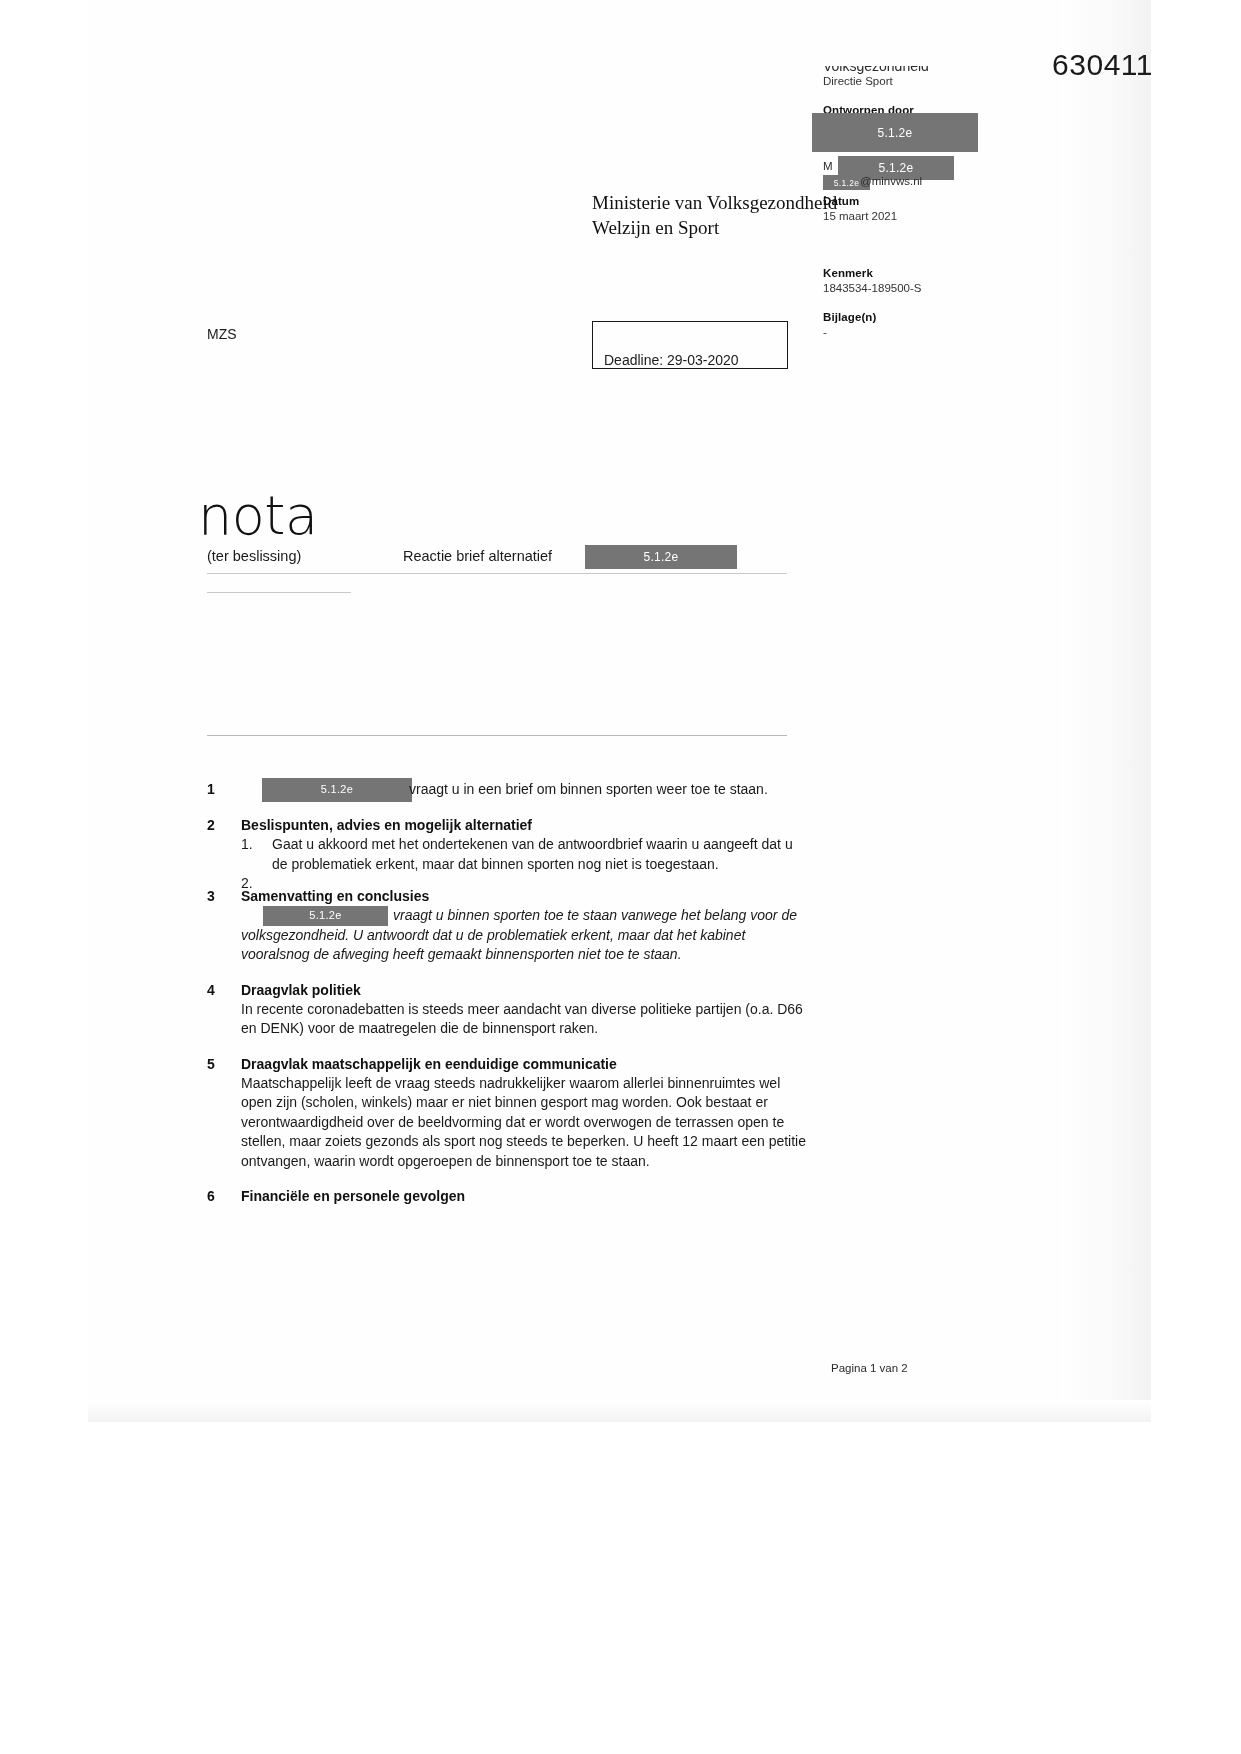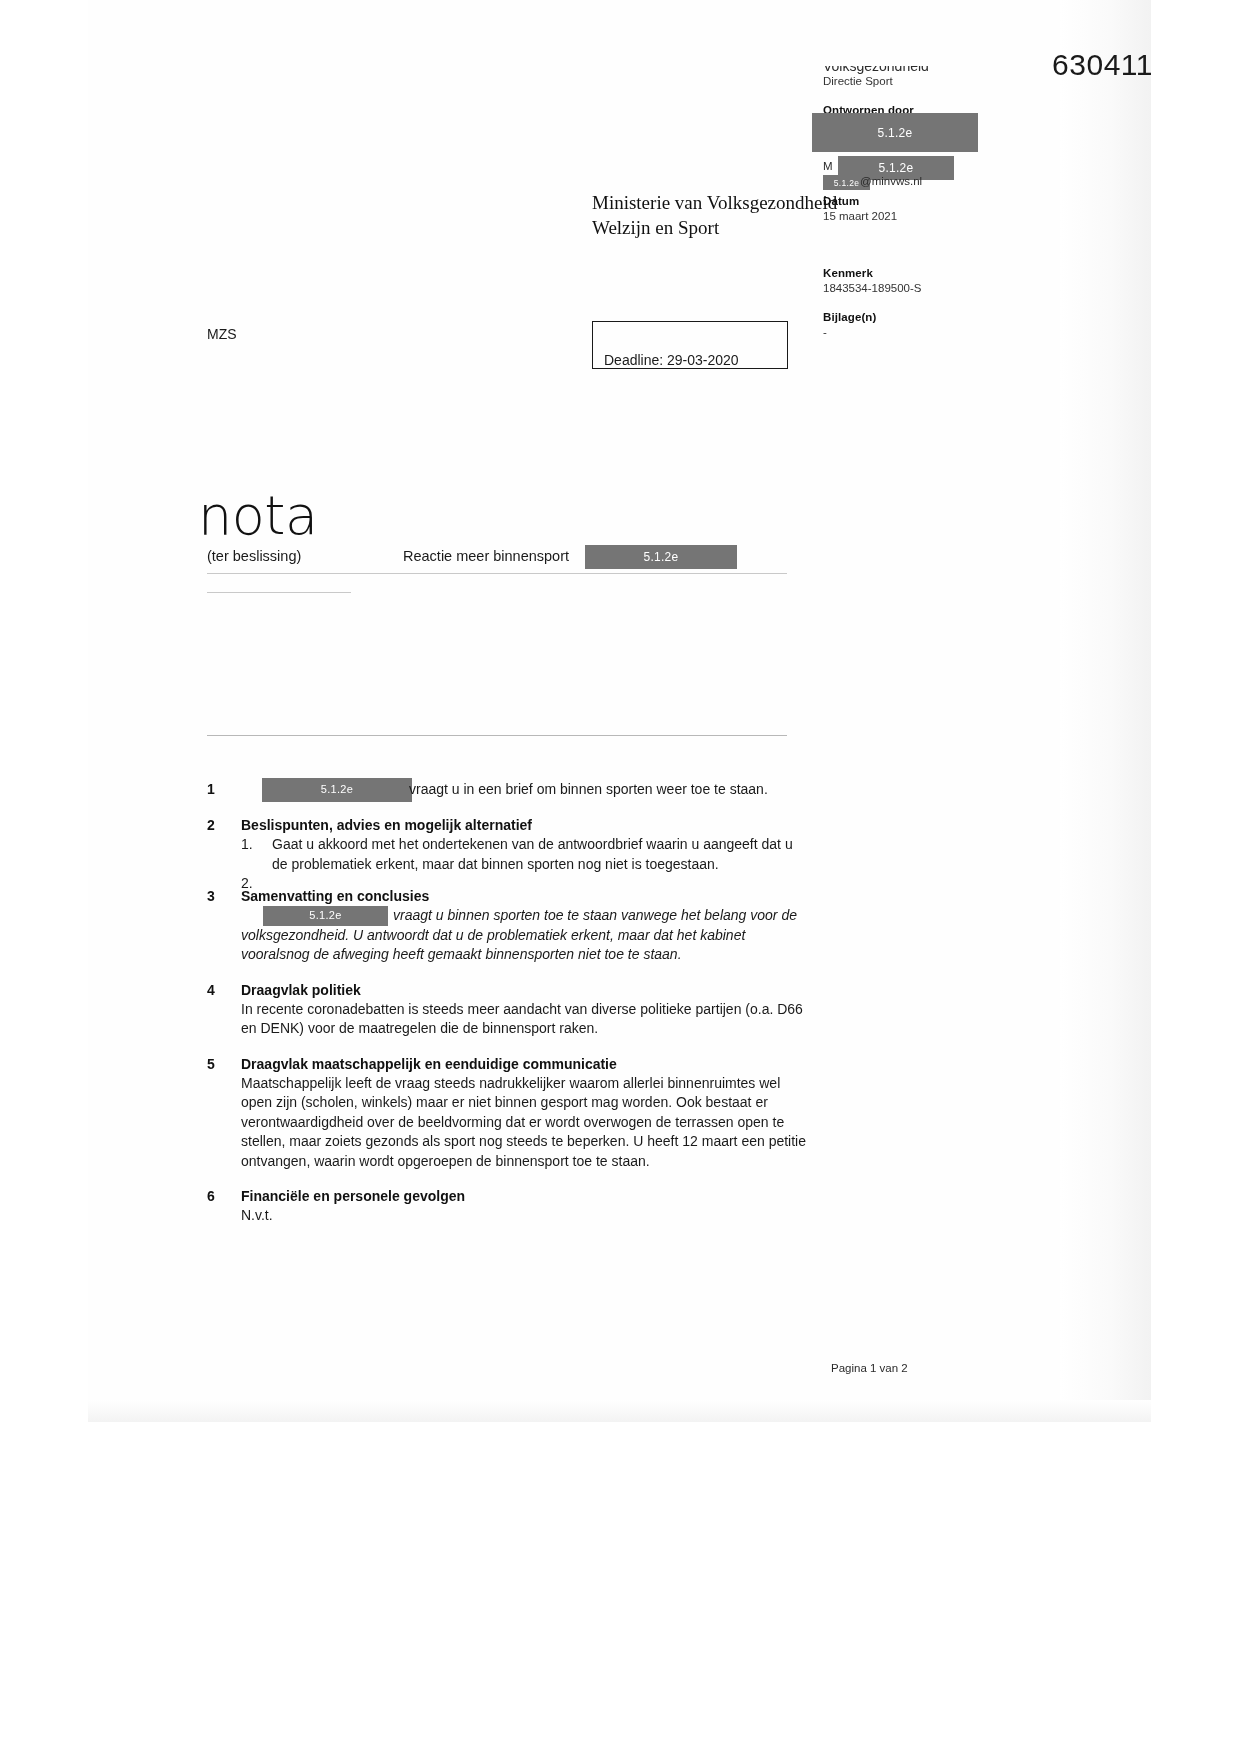--- a/index.html
+++ b/index.html
@@ -382,21 +382,21 @@
 
   <div class="mzs">MZS</div>
 
   <div class="deadline-box">
     <div class="deadline-text">Deadline: 29-03-2020</div>
   </div>
 
   <div class="nota-title">nota</div>
   <div class="subtitle-row">
     <div class="subtitle-left">(ter beslissing)</div>
-    <div class="subtitle-mid">Reactie meer binnensport</div>
+    <div class="subtitle-mid">Reactie brief alternatief</div>
   </div>
   <div class="redact redact-subtitle">5.1.2e</div>
 
   <div class="rule rule-1"></div>
   <div class="rule rule-2"></div>
   <div class="rule rule-3"></div>
 
   <div class="body">
 
     <div class="section">
@@ -450,21 +450,20 @@
       <div class="sec-body">
         <div class="sec-head">Draagvlak maatschappelijk en eenduidige communicatie</div>
         <div class="sec-text">Maatschappelijk leeft de vraag steeds nadrukkelijker waarom allerlei binnenruimtes wel open zijn (scholen, winkels) maar er niet binnen gesport mag worden. Ook bestaat er verontwaardigdheid over de beeldvorming dat er wordt overwogen de terrassen open te stellen, maar zoiets gezonds als sport nog steeds te beperken. U heeft 12 maart een petitie ontvangen, waarin wordt opgeroepen de binnensport toe te staan.</div>
       </div>
     </div>
 
     <div class="section" style="margin-top:16px;">
       <div class="sec-num">6</div>
       <div class="sec-body">
         <div class="sec-head">Financiële en personele gevolgen</div>
-        <div class="sec-text">N.v.t.</div>
       </div>
     </div>
 
   </div>
 
   <div class="footer">Pagina 1 van 2</div>
 
 </div>
 
 </body></html>

